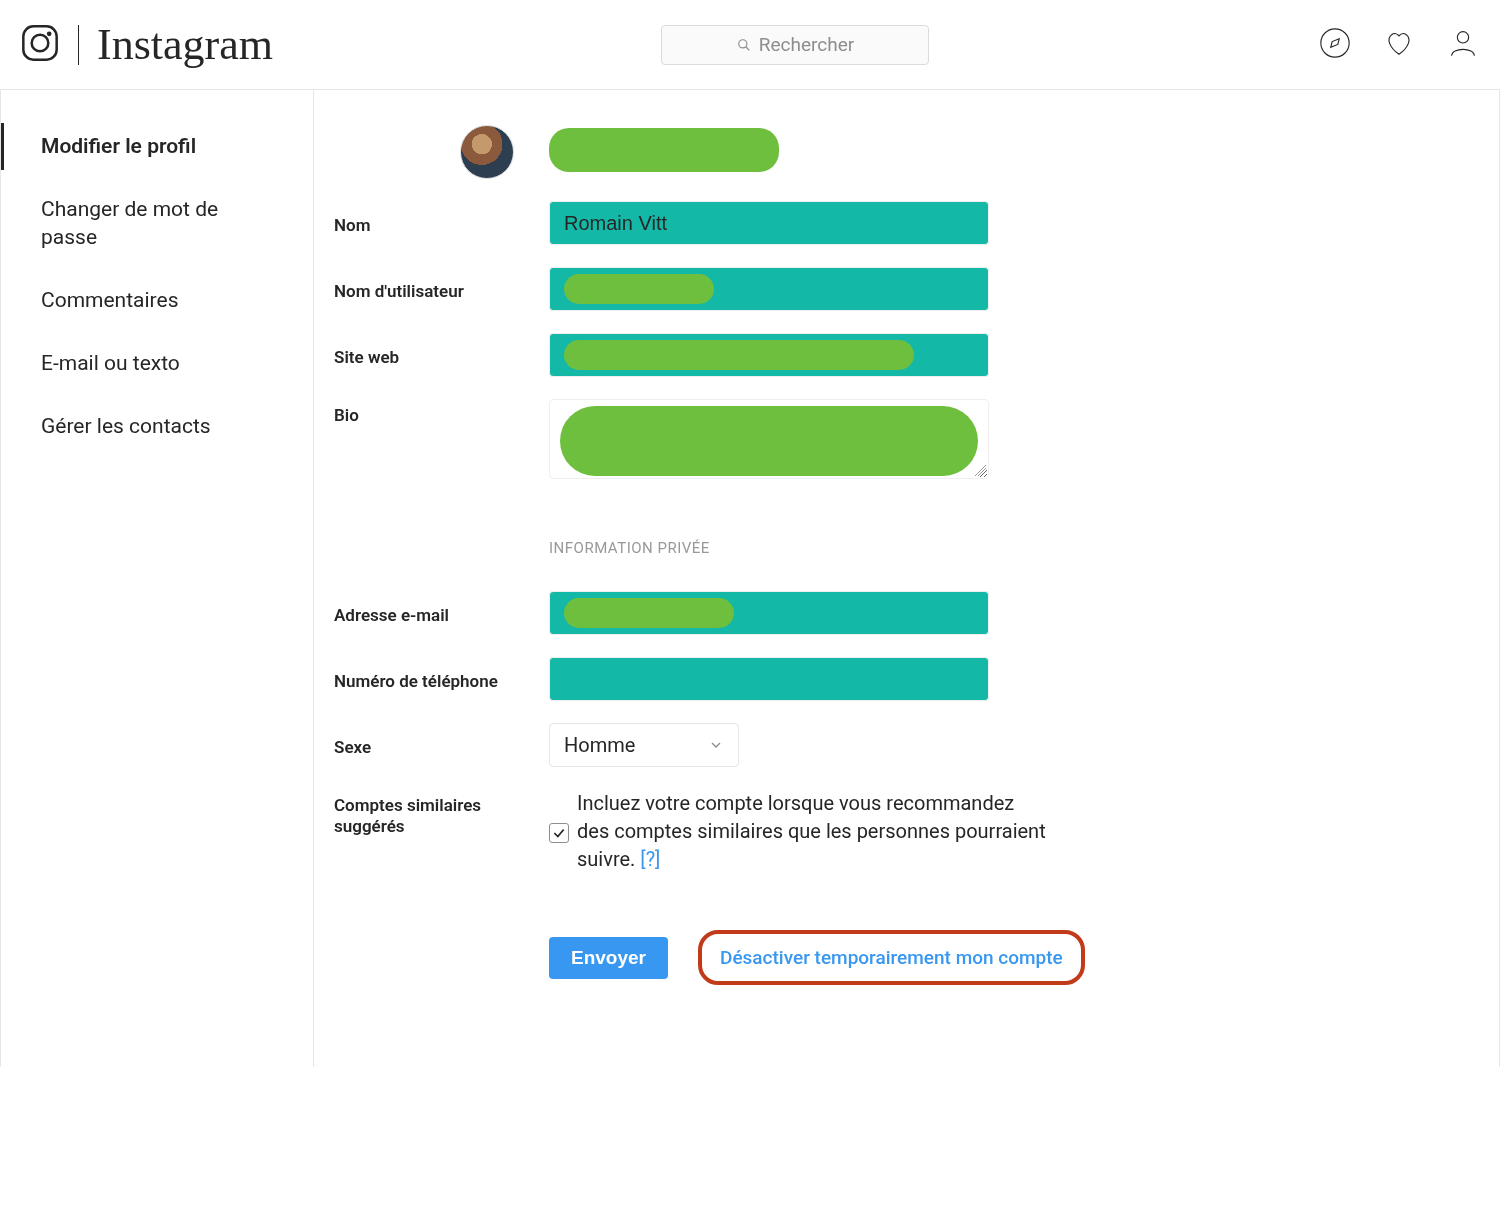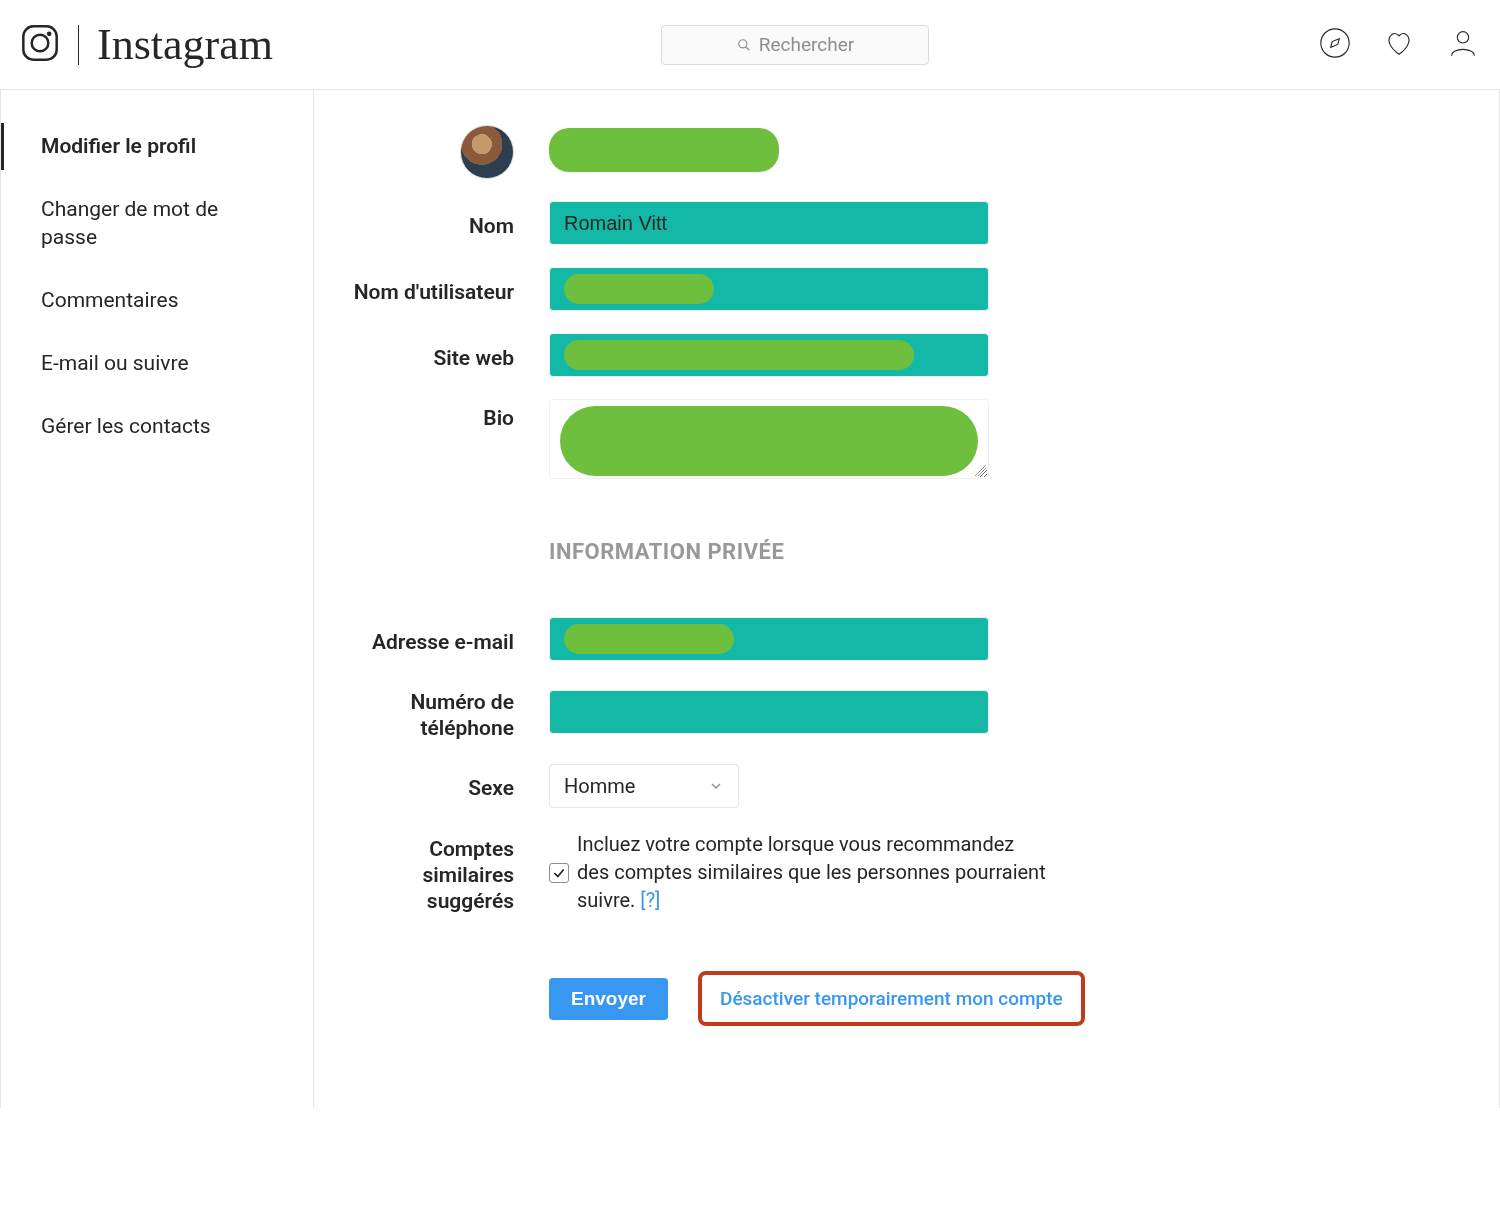--- a/index.html
+++ b/index.html
@@ -20,46 +20,46 @@
 
 .main { display: flex; border-right: 1px solid #e6e6e6; min-height: calc(100% - 90px); }
 .sidebar { width: 314px; border-left: 1px solid #e6e6e6; border-right: 1px solid #e6e6e6; padding: 25px 0; }
 .side-item { padding: 18px 40px; font-size: 21px; color: #262626; cursor: pointer; line-height: 1.3; }
 .side-item.active { font-weight: 600; position: relative; }
 .side-item.active::before { content: ""; position: absolute; left: 0; top: 8px; bottom: 8px; width: 3px; background: #262626; }
 
 .content { flex: 1; padding: 35px 60px 60px 20px; }
 .row { display: flex; align-items: flex-start; margin-bottom: 22px; }
 .row.center { align-items: center; }
-.label-col { flex: 0 0 215px; text-align: right; padding-right: 35px; font-weight: 600; font-size: 21px; line-height: 1.25; padding-top: 6px; }
+.label-col { flex: 0 0 215px; padding-right: 35px; font-weight: 600; font-size: 17px; line-height: 1.25; padding-top: 6px; }
 .field-col { flex: 1; max-width: 440px; }
 .wide .field-col { max-width: 500px; }
 
 .avatar { width: 54px; height: 54px; border-radius: 50%; background: radial-gradient(circle at 40% 35%, #c49a6c 0 22%, #8b5a3c 22% 45%, #2d3e50 45% 100%); border: 1px solid #dbdbdb; }
 .redact { display: inline-block; background: #6fbf3f; border-radius: 20px; height: 36px; }
 .redact.big { height: 44px; }
 .redact.tall { height: 70px; border-radius: 35px; }
 
 .input { width: 100%; height: 44px; border: 1px solid #efefef; border-radius: 4px; padding: 0 14px; font-size: 20px; color: #262626; background: #14b8a6; }
 .textarea-box { width: 100%; height: 80px; border: 1px solid #efefef; border-radius: 4px; padding: 6px 10px; position: relative; resize: both; overflow: hidden; }
 .textarea-box::after { content: ""; position: absolute; right: 2px; bottom: 2px; width: 12px; height: 12px; background: linear-gradient(135deg, transparent 50%, #999 50%, #999 55%, transparent 55%, transparent 65%, #999 65%, #999 70%, transparent 70%); }
 .select-box { width: 190px; height: 44px; border: 1px solid #e6e6e6; border-radius: 4px; display: flex; align-items: center; padding: 0 14px; font-size: 20px; justify-content: space-between; cursor: pointer; }
 .select-box svg { width: 16px; height: 16px; stroke: #8e8e8e; fill: none; stroke-width: 2; }
 
-.section-hdr { color: #999; font-weight: 700; font-size: 22px; letter-spacing: 0.5px; margin: 38px 0 31px 0; }
+.section-hdr { color: #999; font-weight: 400; font-size: 15px; letter-spacing: 0.5px; margin: 38px 0 12px 0; }
 
 .checkbox-row { display: flex; gap: 8px; align-items: center; font-size: 20px; line-height: 1.4; }
 .checkbox-row .check { width: 20px; height: 20px; border: 1px solid #8e8e8e; border-radius: 3px; display: flex; align-items: center; justify-content: center; flex-shrink: 0; margin-top: 3px; }
 .checkbox-row .check svg { width: 14px; height: 14px; stroke: #262626; stroke-width: 3; fill: none; }
 .help-link { color: #3897f0; cursor: pointer; }
 
 .action-row { display: flex; align-items: center; gap: 30px; margin-top: 35px; }
 .submit-btn { background: #3897f0; color: #fff; border: none; border-radius: 4px; padding: 10px 22px; font-size: 19px; font-weight: 600; cursor: pointer; }
 .deactivate { color: #3897f0; font-size: 19px; font-weight: 500; cursor: pointer; margin-left: auto; }
-.highlight-box { border: 4px solid #c13a1a; border-radius: 8px; padding: 12px 18px; }
+.highlight-box { border: 4px solid #c13a1a; border-radius: 20px; padding: 12px 18px; }
 </style>
 </head>
 <body>
 
 <div class="topbar">
   <div class="logo-wrap">
     <span class="brand-glyph">
       <svg viewBox="0 0 48 48">
           <rect x="4" y="4" width="40" height="40" rx="12" ry="12" fill="none" stroke="#262626" stroke-width="3"></rect>
           <circle cx="24" cy="24" r="10" fill="none" stroke="#262626" stroke-width="3"></circle>
@@ -91,21 +91,21 @@
           <path d="M8 42 C 8 30, 40 30, 40 42"></path>
         </svg></span>
   </div>
 </div>
 
 <div class="main">
   <div class="sidebar">
     <div class="side-item active"><span>Modifier le profil</span></div>
     <div class="side-item"><span>Changer de mot de passe</span></div>
     <div class="side-item"><span>Commentaires</span></div>
-    <div class="side-item"><span>E-mail ou suivre</span></div>
+    <div class="side-item"><span>E-mail ou texto</span></div>
     <div class="side-item"><span>Gérer les contacts</span></div>
   </div>
 
   <div class="content">
     <div class="row center">
       <div class="label-col" style="padding-top:0;">
           <div class="avatar" style="float:right;"></div>
         </div>
       <div class="field-col"><span class="redact big" style="width:230px;"></span></div>
     </div>

